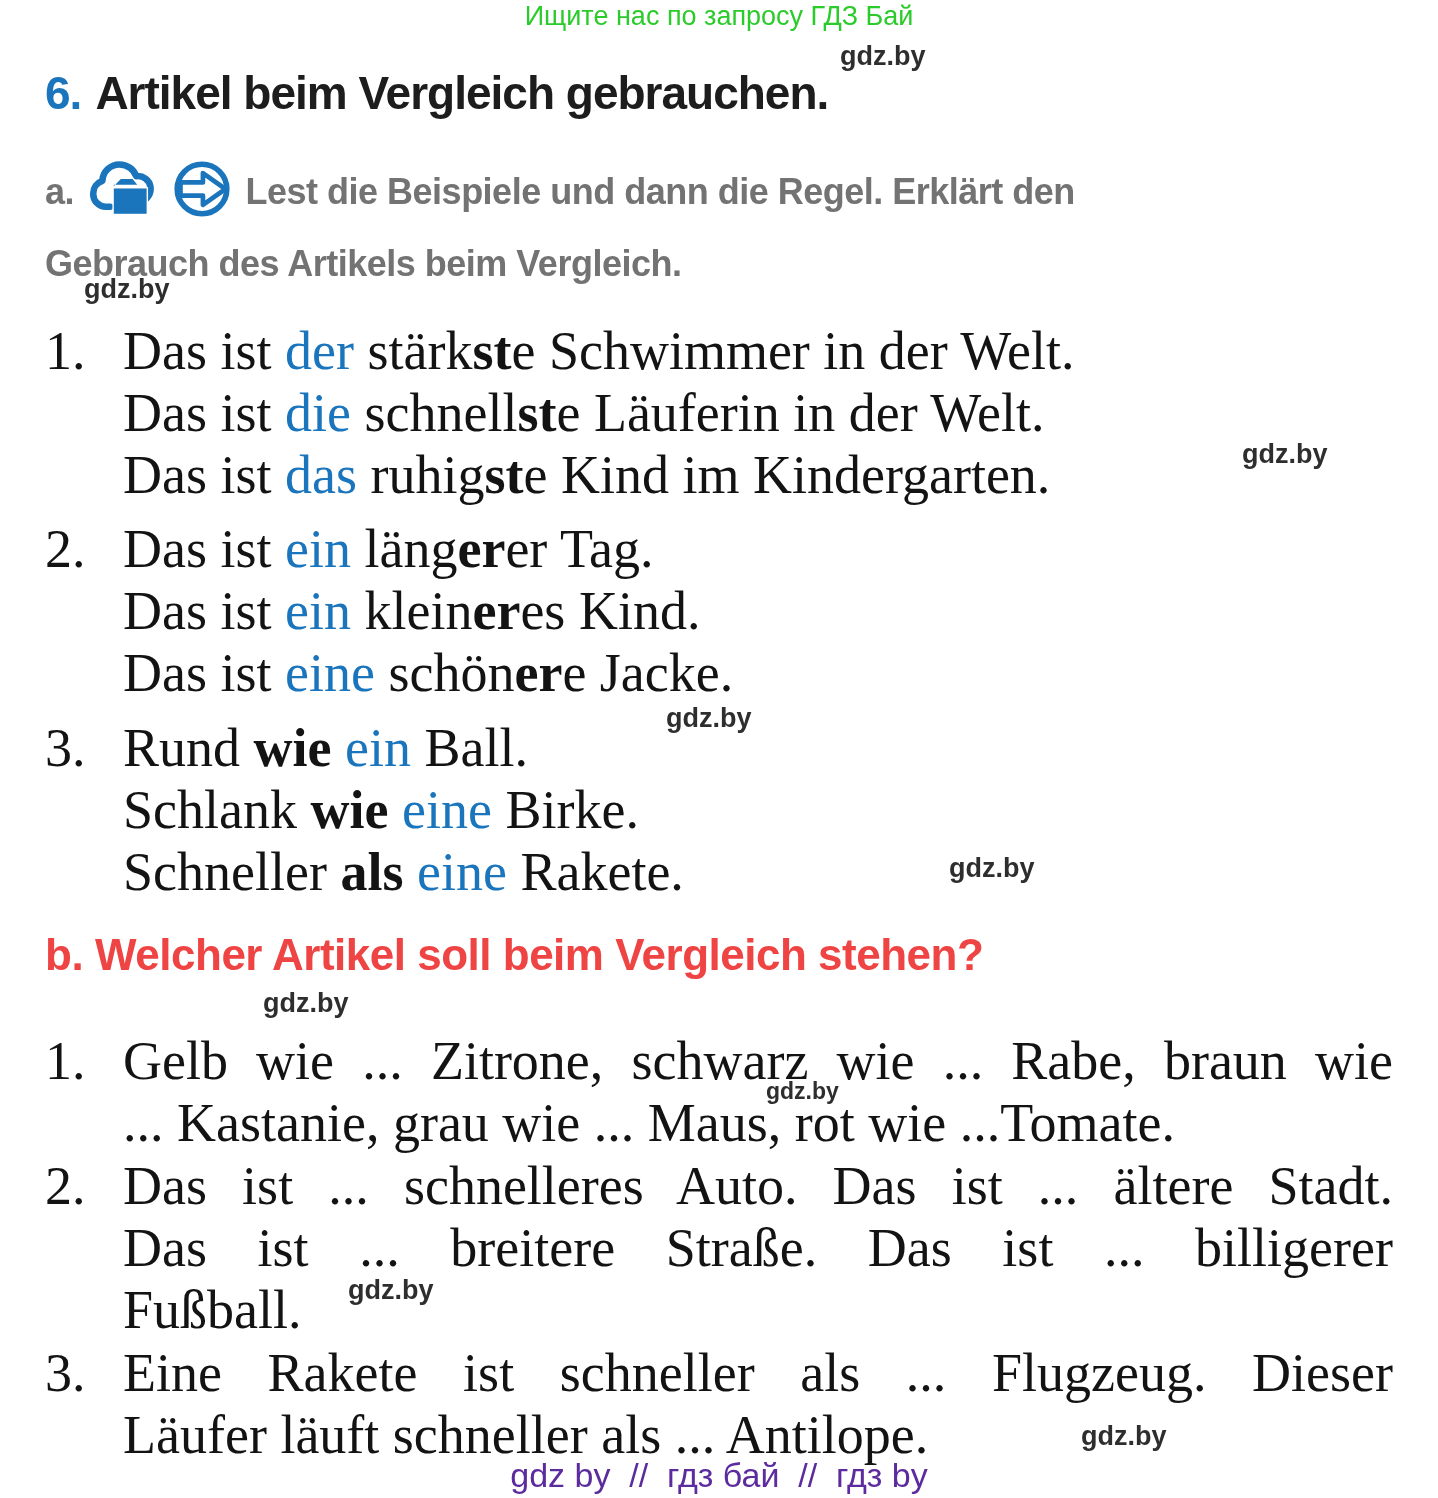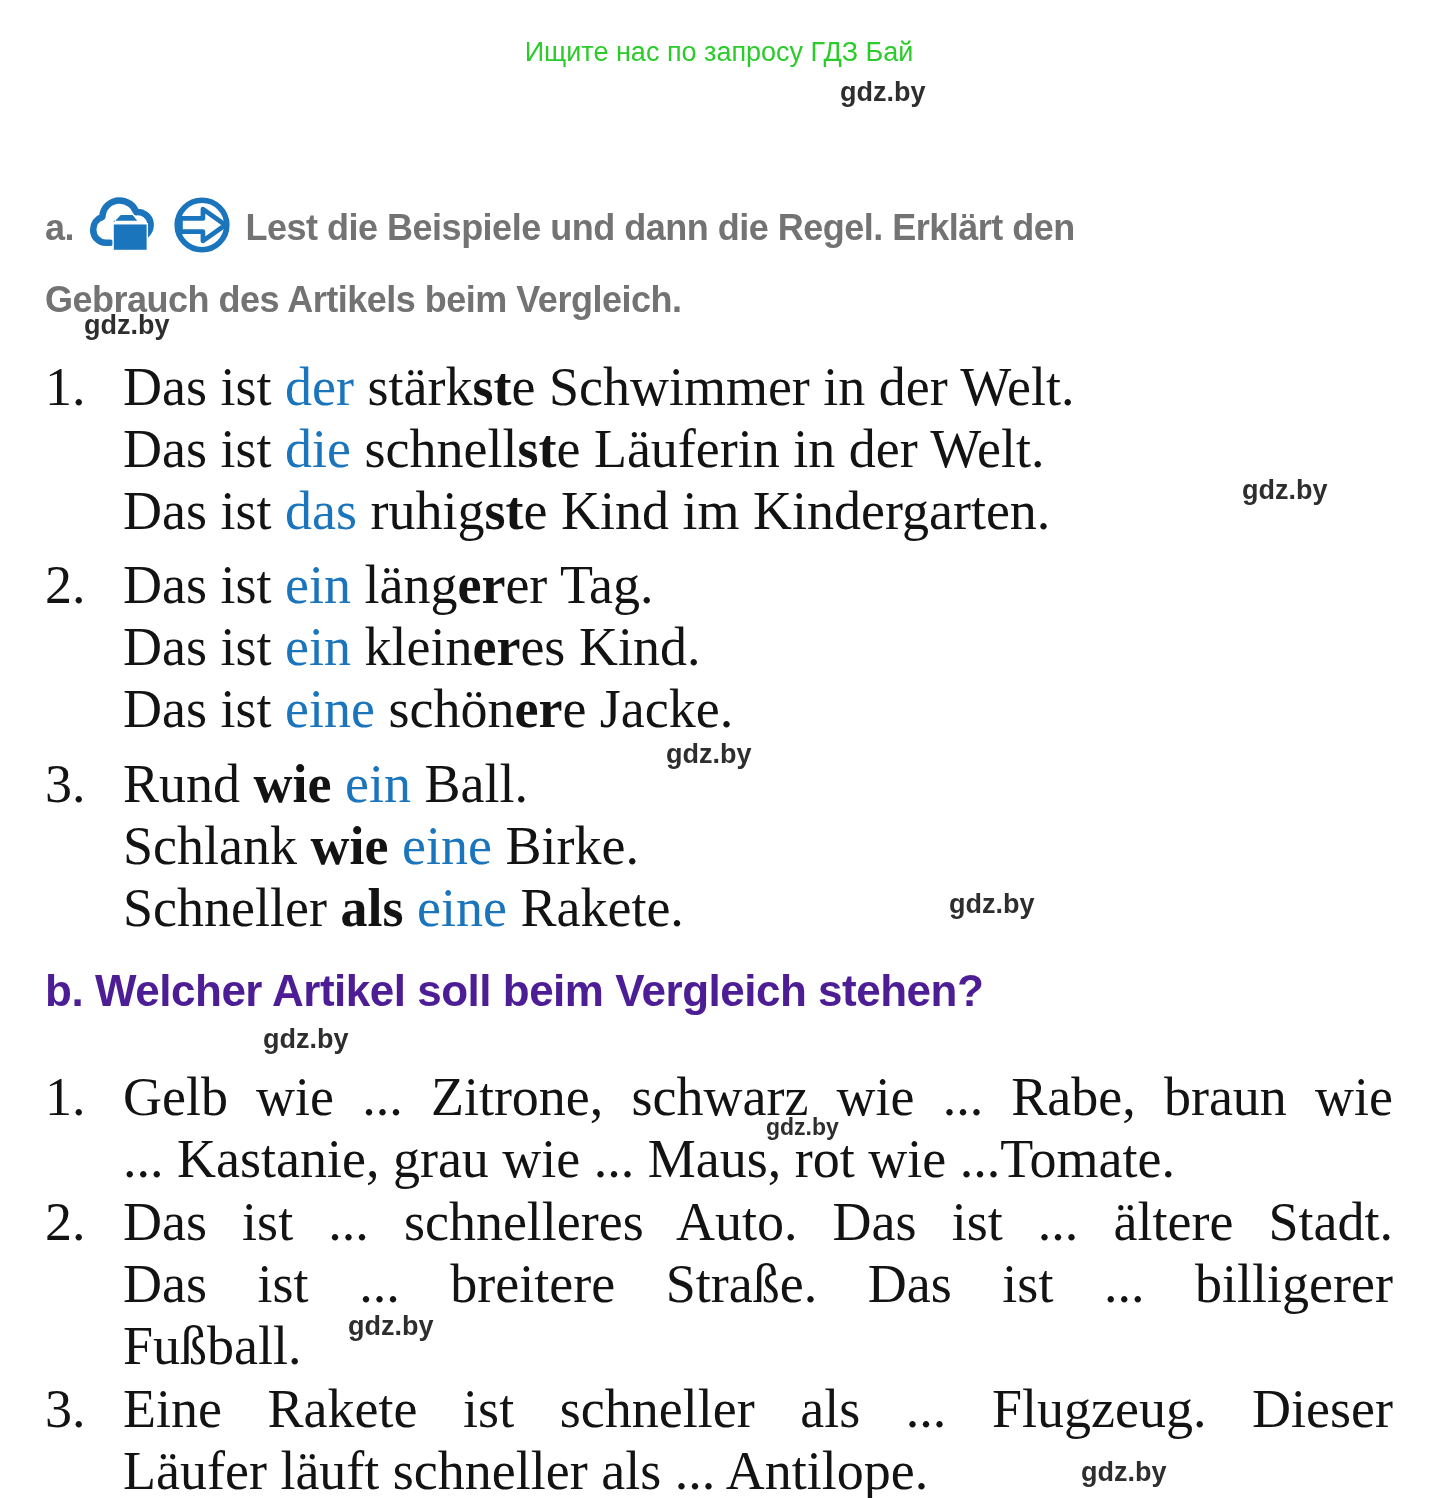--- a/index.html
+++ b/index.html
@@ -1,20 +1,20 @@
 <!DOCTYPE html>
 <html><head>
 <meta charset="utf-8">
 <style>
   html, body { margin:0; padding:0; background:#ffffff; }
   body {
     width:1438px; height:1498px; position:relative; overflow:hidden;
     font-family:"Liberation Sans", sans-serif;
   }
-  .page { position:absolute; inset:0; background:#ffffff;margin-top:36px; }
+  .page { position:absolute; inset:0; background:#ffffff; }
 
   
   .banner {
     position:absolute; top:1px; left:0; width:100%;
     text-align:center; font-size:27px; line-height:30px;
     color:#2BCB2B; font-weight:400;
   }
 
   
   .wm {
@@ -33,21 +33,21 @@
   .instruction {
     position:absolute; left:45px; top:158px; width:1352px;
     font-size:36px; font-weight:bold; letter-spacing:-0.5px;
     line-height:58px; color:#737373;
   }
   .instruction .label { margin-right:10px; }
   .icon { display:inline-block; vertical-align:-14px; margin:0 5px; }
 
   .bheading {
     position:absolute; left:45px; top:930px;
-    font-size:44px; font-weight:bold; letter-spacing:-0.5px; color:#4c1d95;
+    font-size:44px; font-weight:bold; letter-spacing:-0.5px; color:#ef4444;
     white-space:nowrap;
   }
   .bheading .label { margin-right:12px; }
 
   
   .item {
     position:absolute; left:45px; width:1348px; padding-left:78px;
     box-sizing:border-box;
     font-family:"Liberation Serif", serif;
     font-size:54px; line-height:62px; color:#131313;
@@ -65,20 +65,23 @@
     color:#5C2B9E; white-space:pre; font-weight:400;
   }
 </style>
 </head>
 <body>
 
 <div class="page">
 
   <div class="banner">Ищите нас по запросу ГДЗ Бай</div>
 
+  <div class="title">
+    <span class="num">6.</span><span>Artikel beim Vergleich gebrauchen.</span>
+  </div>
 
   <div class="instruction">
     <span class="label">a.</span><span class="icon"><svg width="74" height="60" viewBox="0 0 78 64">
         <path d="M22 52 h-4.5 C9.5 52 4 45.5 4 38 c0-6.3 4-11.6 9.8-13.6 C14.3 14.5 22.3 7 32 7 c8.4 0 15.4 5.1 17.9 12.4 c7.3-0.9 14.1 4 15.2 11.3 c1 6.8-2.8 13-9 15.3" fill="none" stroke="#1B75BC" stroke-width="7" stroke-linecap="round" stroke-linejoin="round"></path>
         <path d="M26 30 l7.5-7.5 H46 l5 6 H26 z" fill="#1B75BC" stroke="#ffffff" stroke-width="3" paint-order="stroke"></path>
         <rect x="26" y="32.5" width="35" height="27" fill="#1B75BC" stroke="#ffffff" stroke-width="3" paint-order="stroke"></rect>
       </svg></span><span class="icon"><svg width="58" height="58" viewBox="0 0 62 62">
         <circle cx="31" cy="31" r="26.5" fill="none" stroke="#1B75BC" stroke-width="6"></circle>
         <path d="M8 24 h24 v-10 L56 31 32 48 v-10 H8 z" fill="#ffffff" stroke="#1B75BC" stroke-width="5" stroke-linejoin="round"></path>
       </svg></span>

